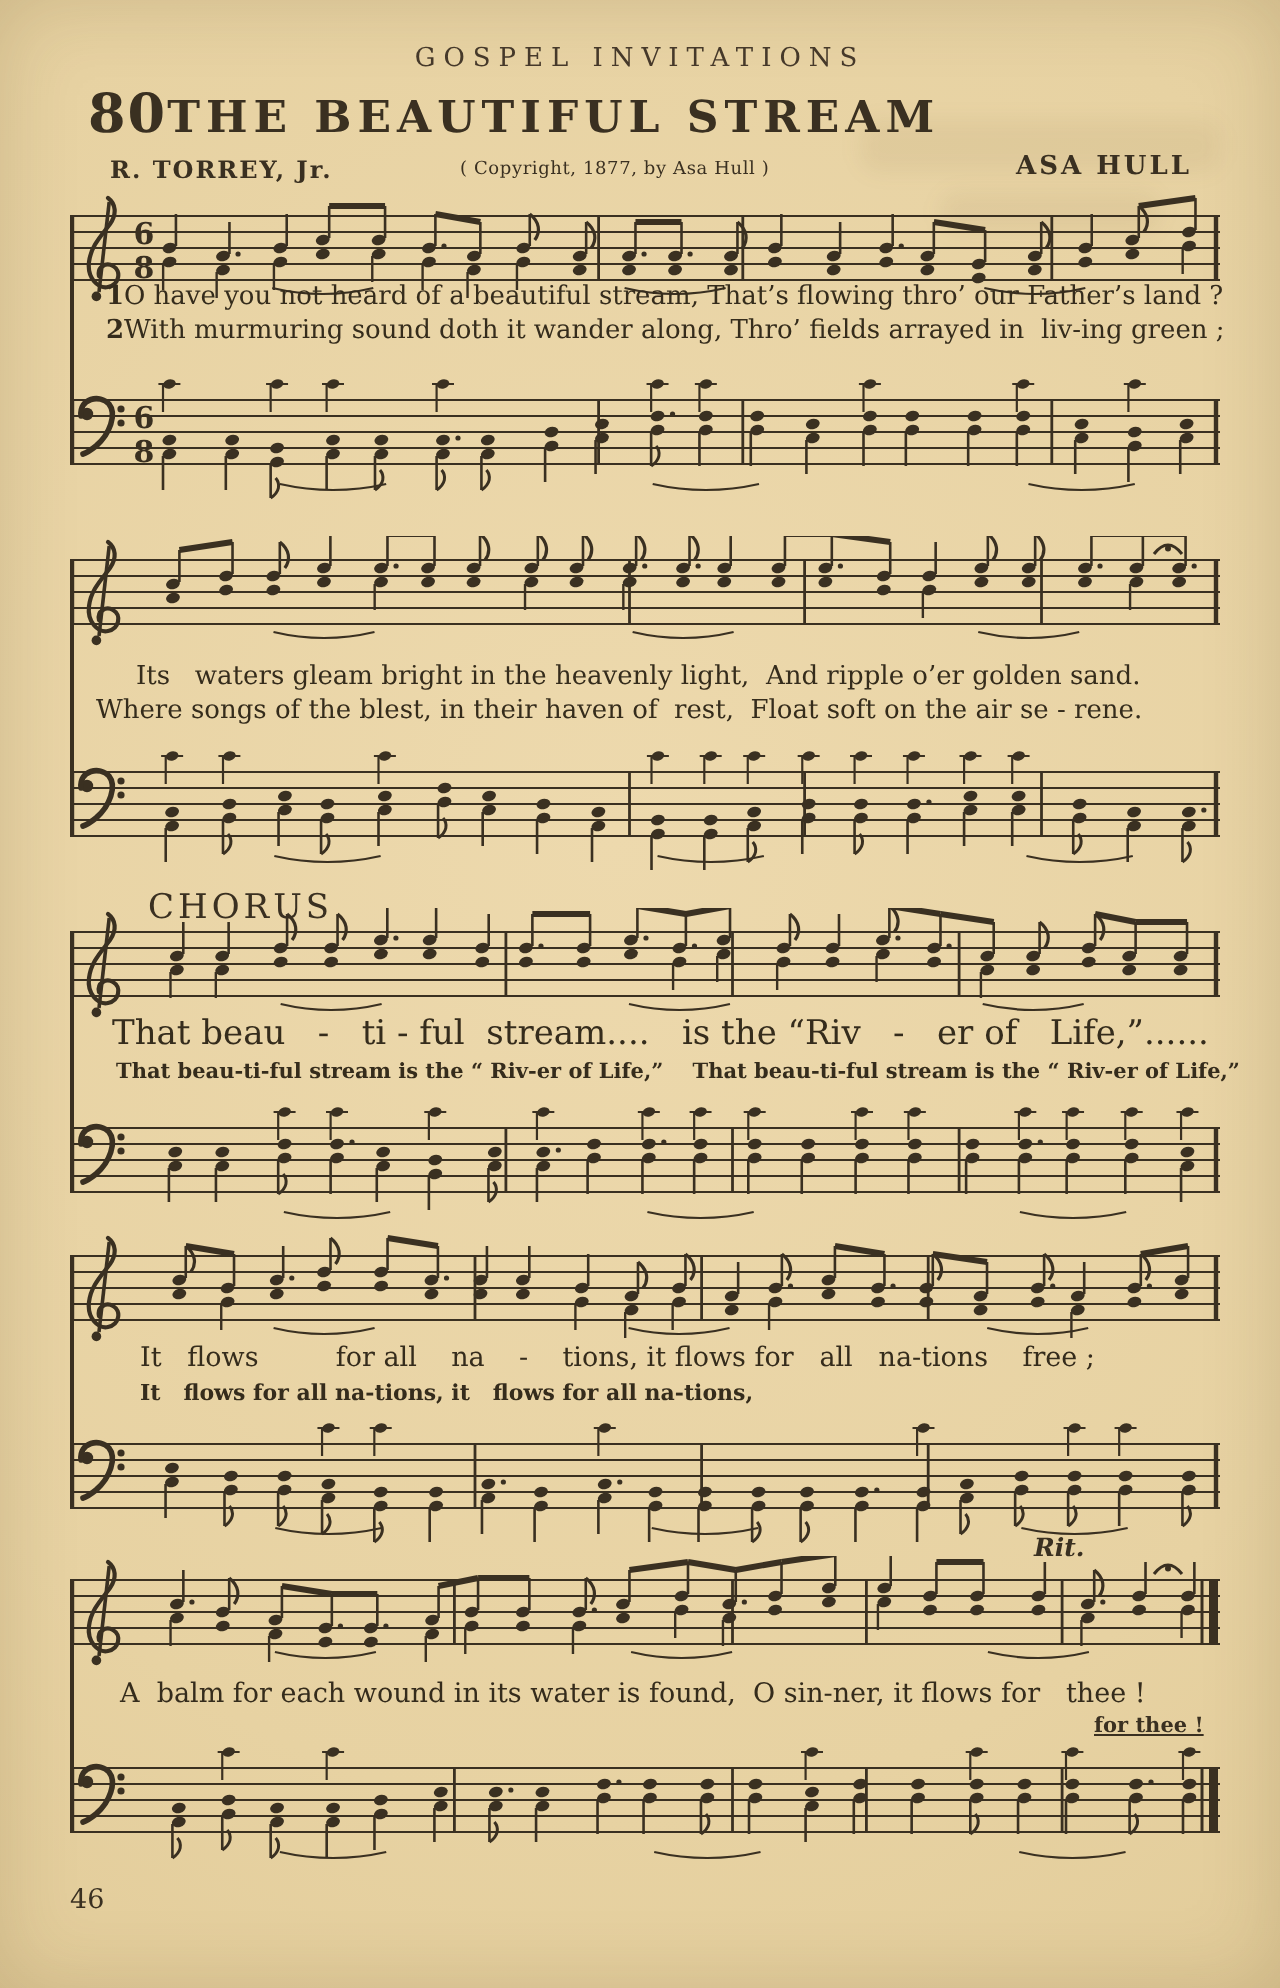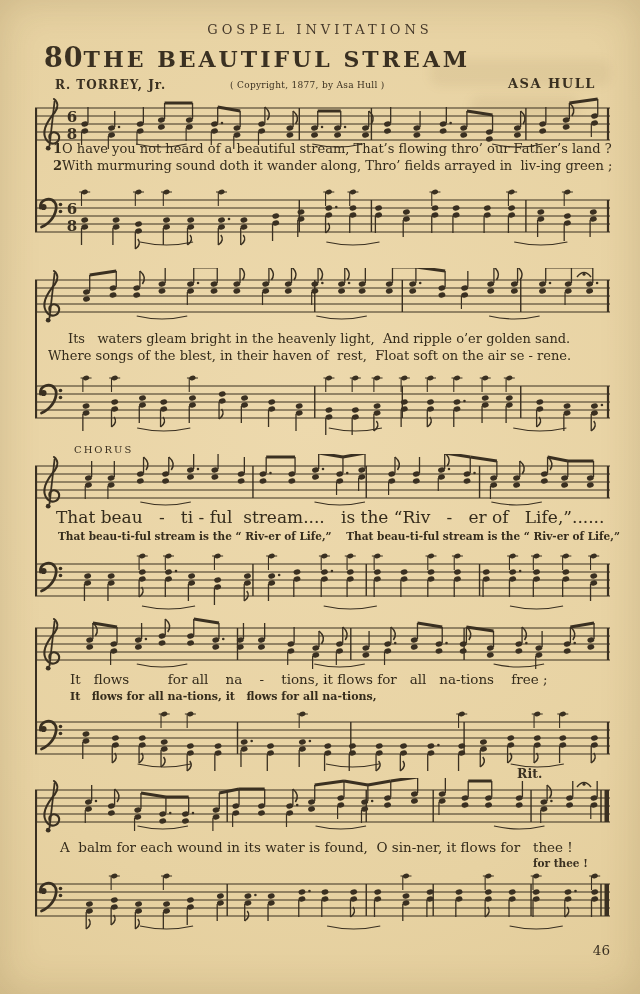--- a/index.html
+++ b/index.html
@@ -24,29 +24,29 @@
   #s3t{top:454px} #s3b{top:548px} #s4t{top:616px} #s4b{top:706px}
   #s5t{top:778px} #s5b{top:868px}
   .sysline{position:absolute;left:35px;width:2.4px;background:var(--ink);}
   #l1{top:108px;height:124px} #l2{top:280px;height:138px} #l3{top:466px;height:130px}
   #l4{top:628px;height:126px} #l5{top:790px;height:126px}
   .lyr{position:absolute;white-space:pre;color:#352c1c;}
   .v{font-size:13px;line-height:16px;text-align:right;}
   .vnum{display:inline-block;width:24px;font-weight:bold;}
   #ly1a{top:141px;left:38px} #ly1b{top:158px;left:38px}
   #ly2a{top:331px;left:68px;font-size:13px} #ly2b{top:348px;left:48px;font-size:13px}
-  .chorus-label{position:absolute;top:444px;left:74px;font-size:10px;letter-spacing:2px;}
+  .chorus-label{position:absolute;top:444px;left:74px;font-size:17px;letter-spacing:2px;}
   #ly3a{top:507px;left:56px;font-size:17px;} 
   #ly3b{top:530px;left:58px;font-size:10.5px;font-weight:700;}
   #ly4a{top:671px;left:70px;font-size:13.5px;}
   #ly4b{top:690px;left:70px;font-size:11px;font-weight:600;}
-  .rit{position:absolute;top:766px;left:517px;font-size:12.5px;font-weight:600;}
+  .rit{position:absolute;top:766px;left:517px;font-size:12.5px;font-style:italic;font-weight:600;}
   #ly5a{top:839px;left:60px;font-size:13.5px;}
-  .echo{position:absolute;top:857px;left:533px;font-size:10.5px;font-weight:600;white-space:pre;}
-  .page-number{position:absolute;top:942px;left:35px;width:575px;text-align:right;font-size:13.5px;}
+  .echo{position:absolute;top:857px;left:547px;font-size:10.5px;font-weight:600;white-space:pre;text-decoration:underline;}
+  .page-number{position:absolute;top:942px;left:35px;width:575px;text-align:left;font-size:13.5px;}
 </style>
 </head>
 <body>
 
 <div class="page">
   <div class="ghost" style="top:60px;left:430px;width:180px;height:26px;"></div>
   <div class="ghost" style="top:96px;left:470px;width:110px;height:20px;"></div>
 
   <div class="running-head">GOSPEL INVITATIONS</div>
 

